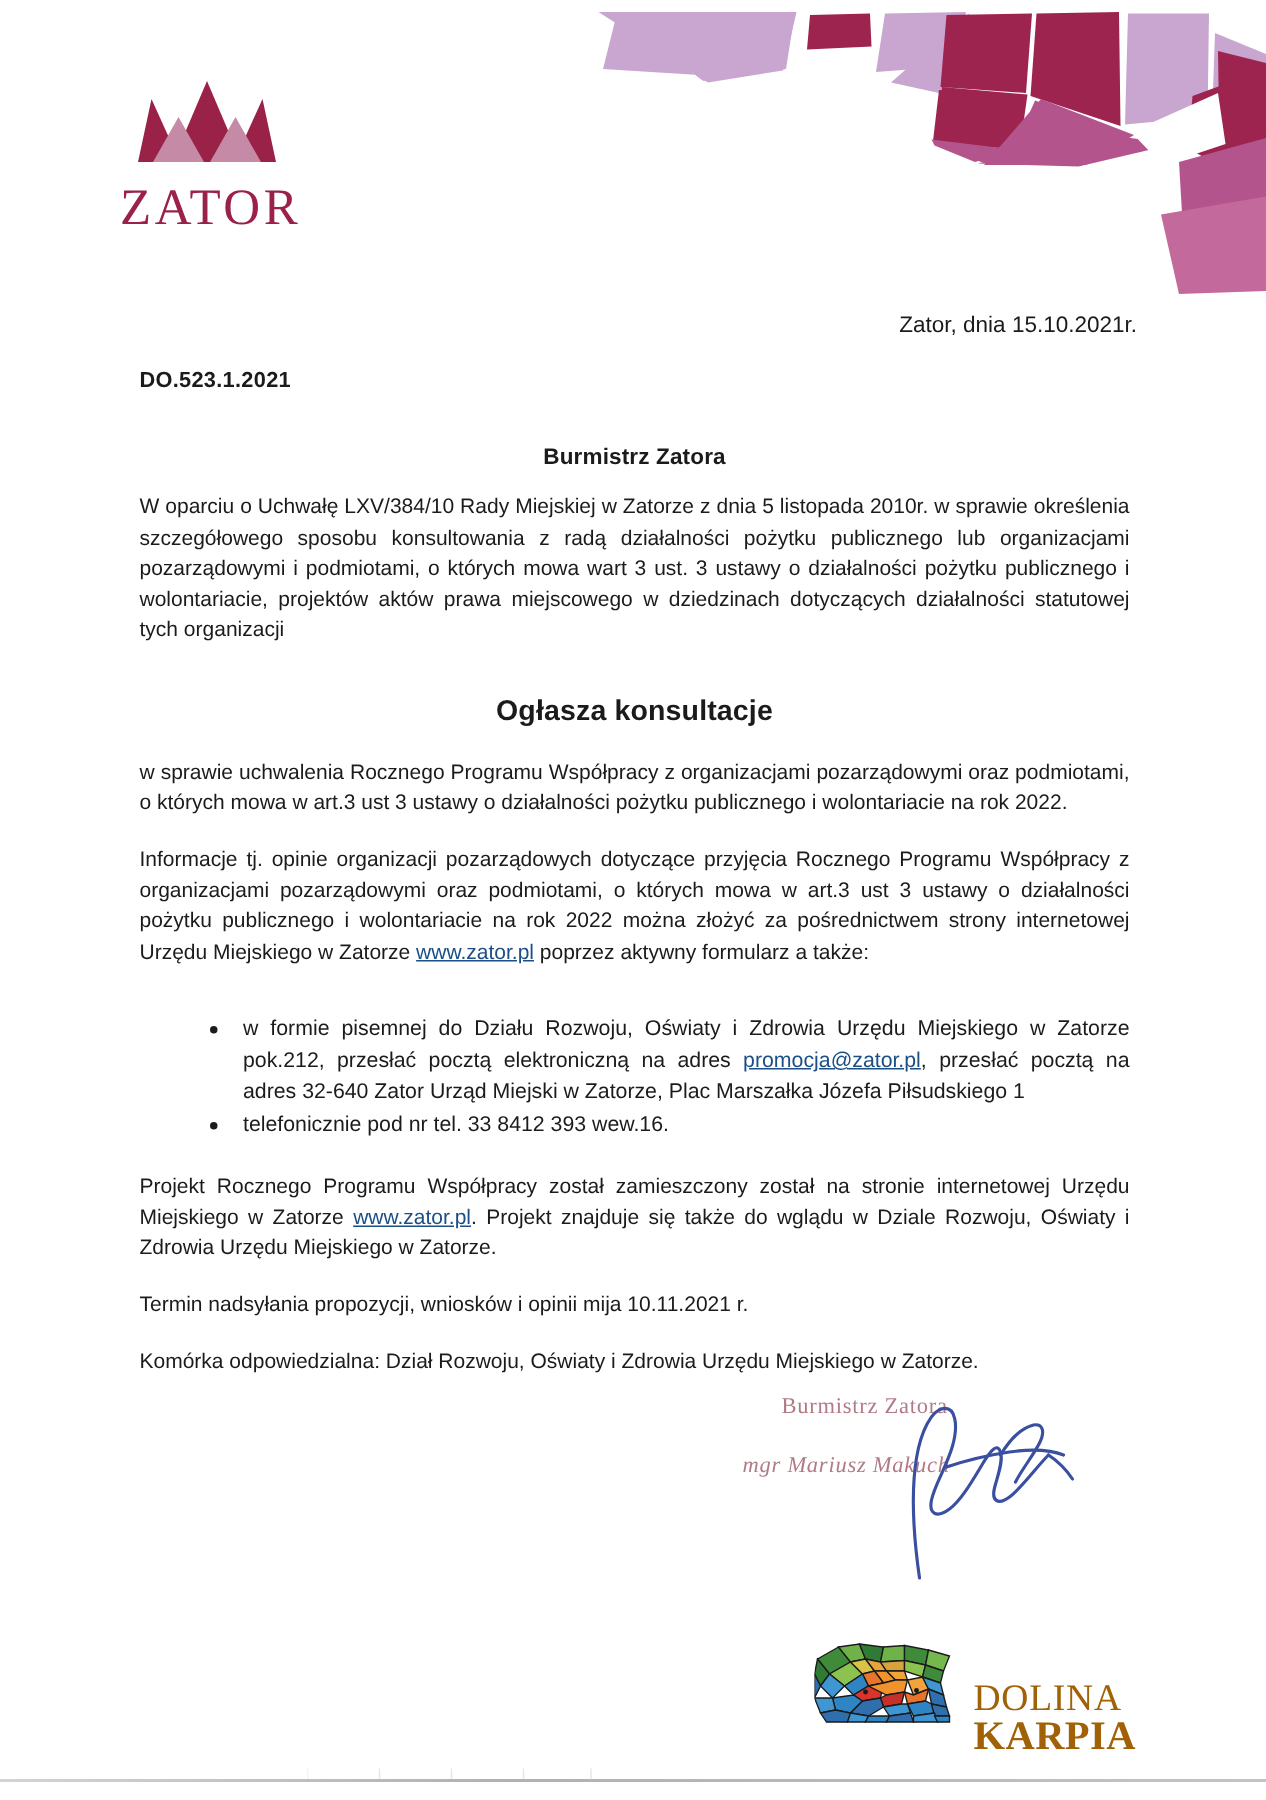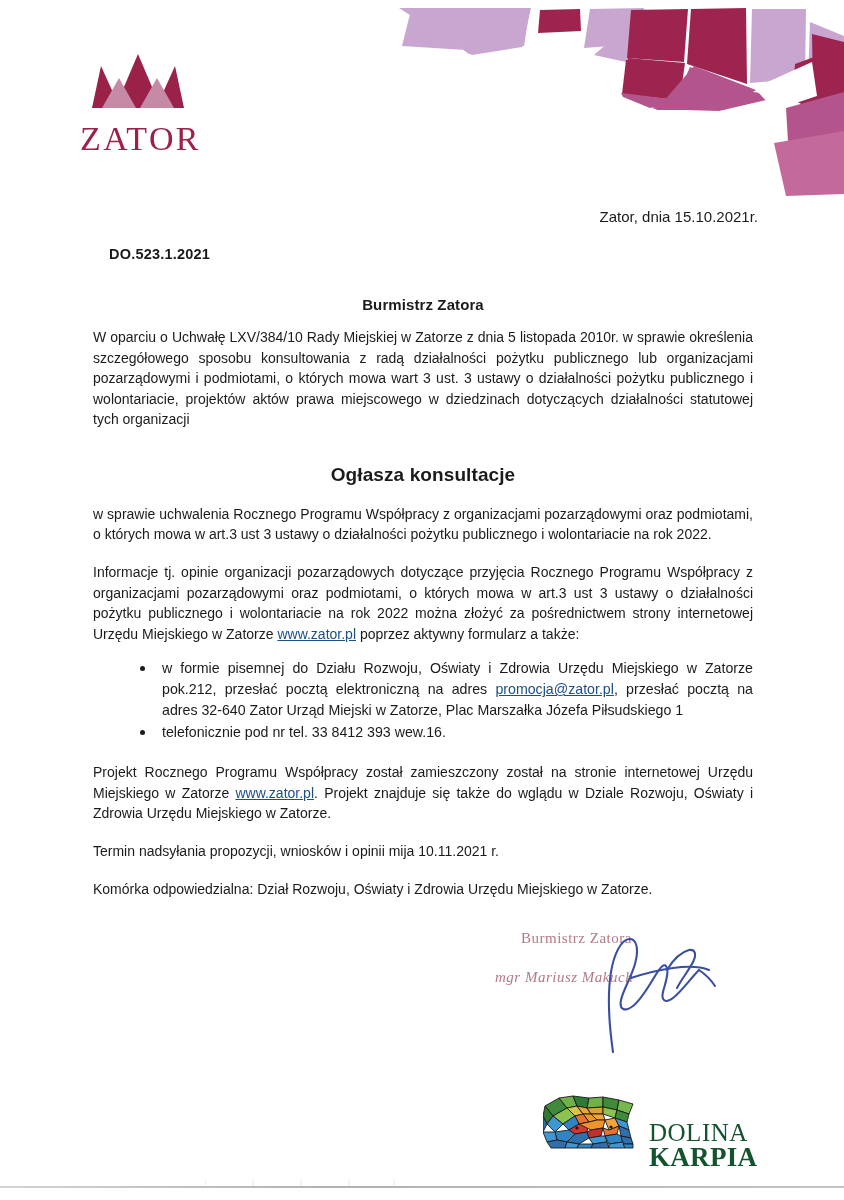--- a/index.html
+++ b/index.html
@@ -55,21 +55,20 @@
     font-size: 15px;
     color: #1b1b1b;
   }
   .ref-line {
     position: absolute;
     left: 93px;
     top: 246px;
     font-size: 14.5px;
     font-weight: bold;
     letter-spacing: 0.2px;
-    margin-left: 16px;
   }
 
   
   .body-area {
     position: absolute;
     left: 93px;
     top: 296px;
     width: 660px;
   }
   h1.center-head {
@@ -85,21 +84,21 @@
     text-align: center;
     margin: 34px 0 18px 0;
     letter-spacing: 0.1px;
   }
   p.para {
     margin: 0 0 17px 0;
     font-size: 14px;
     line-height: 1.47;
     text-align: justify;
   }
-  p.para.tight { margin-bottom: 14px; }
+  p.para.tight { margin-bottom: 32px; }
   .lnk {
     color: #1b4f86;
     text-decoration: underline;
   }
   ul.bullets {
     margin: 2px 0 20px 0;
     padding-left: 47px;
     list-style: none;
   }
   ul.bullets li {
@@ -158,21 +157,21 @@
     position: absolute;
     left: 543px;
     top: 1074px;
     display: flex;
     align-items: center;
   }
   .karpia-word {
     margin-left: 12px;
     font-family: "Liberation Serif", serif;
     line-height: 0.94;
-    color: #14532d;
+    color: #a16207;
     margin-top: 47px;
   }
   .karpia-word .kw1 {
     font-size: 25px;
     letter-spacing: 0.5px;
     display: block;
   }
   .karpia-word .kw2 {
     font-size: 27px;
     font-weight: bold;

